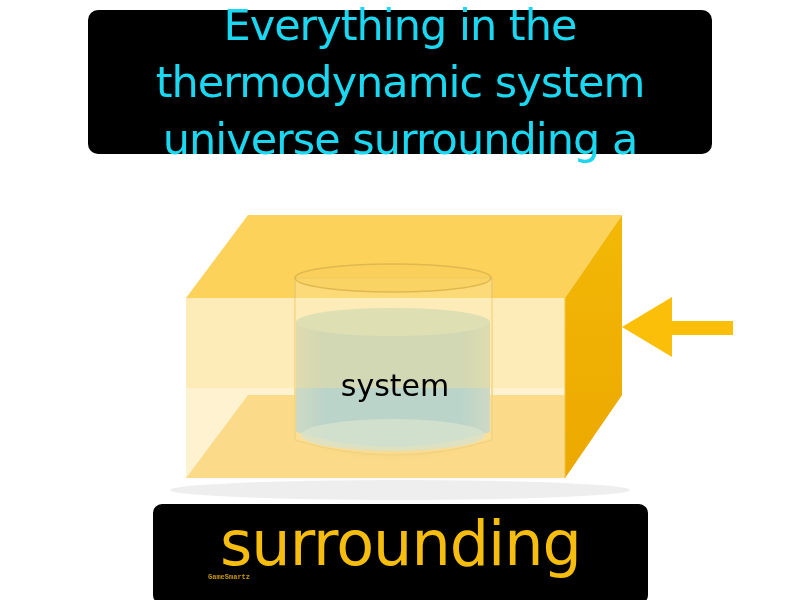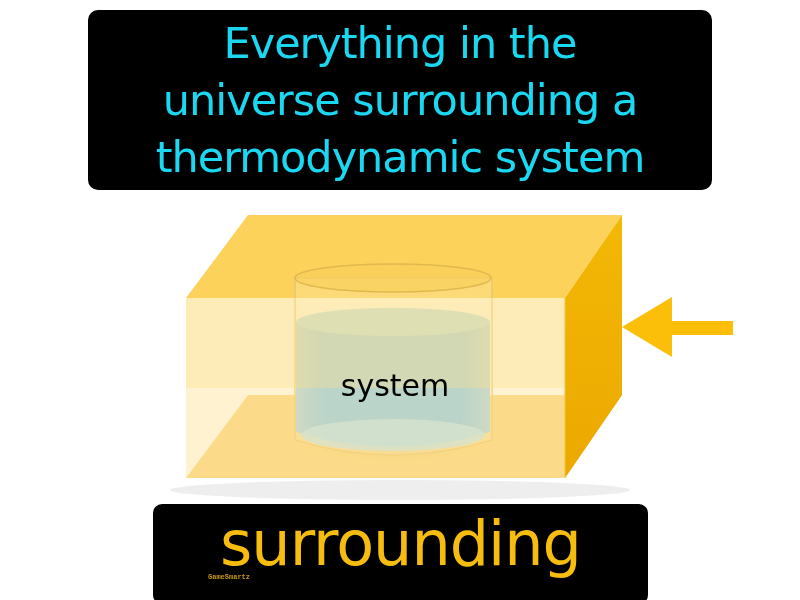--- a/index.html
+++ b/index.html
@@ -1,18 +1,18 @@
 <!DOCTYPE html>
 <html><head>
   <meta charset="utf-8">
   <style>
     html, body { margin: 0; padding: 0; background: #ffffff; }
     body { width: 800px; height: 600px; position: relative; overflow: hidden; font-family: "Liberation Sans", "DejaVu Sans", sans-serif; }
     .def-box {
-      position: absolute; left: 88px; top: 10px; width: 624px; height: 180px;
+      position: absolute; left: 88px; top: 10px; width: 624px; height: 144px;
       background: #000; border-radius: 10px;
       display: flex; flex-direction: column; align-items: center; justify-content: center;
     }
     .def-line {
       color: #1ad8f2; font-size: 43px; line-height: 57px; white-space: nowrap;
       font-family: "DejaVu Sans", sans-serif; letter-spacing: -1px;
     }
     .term-box {
       position: absolute; left: 153px; top: 504px; width: 495px; height: 100px;
       background: #000; border-radius: 9px;
@@ -30,22 +30,22 @@
     .sys-label {
       position: absolute; left: 300px; top: 368px; width: 190px; text-align: center;
       color: #000000; font-size: 30px; font-family: "DejaVu Sans", sans-serif;
     }
   </style>
 </head>
 <body>
 
 <div class="def-box">
   <div class="def-line">Everything in the</div>
+  <div class="def-line">thermodynamic system</div>
   <div class="def-line">universe surrounding a</div>
-  <div class="def-line">thermodynamic system</div>
 </div>
 
 <svg class="scene" viewBox="0 0 800 600" xmlns="http://www.w3.org/2000/svg">
   <defs>
     <linearGradient id="sideGrad" x1="0" y1="0" x2="0" y2="1">
       <stop offset="0" stop-color="#f3b806"></stop>
       <stop offset="1" stop-color="#eca800"></stop>
     </linearGradient>
     <linearGradient id="waterGrad" x1="0" y1="0" x2="1" y2="0">
       <stop offset="0" stop-color="#a8d3e6"></stop>

